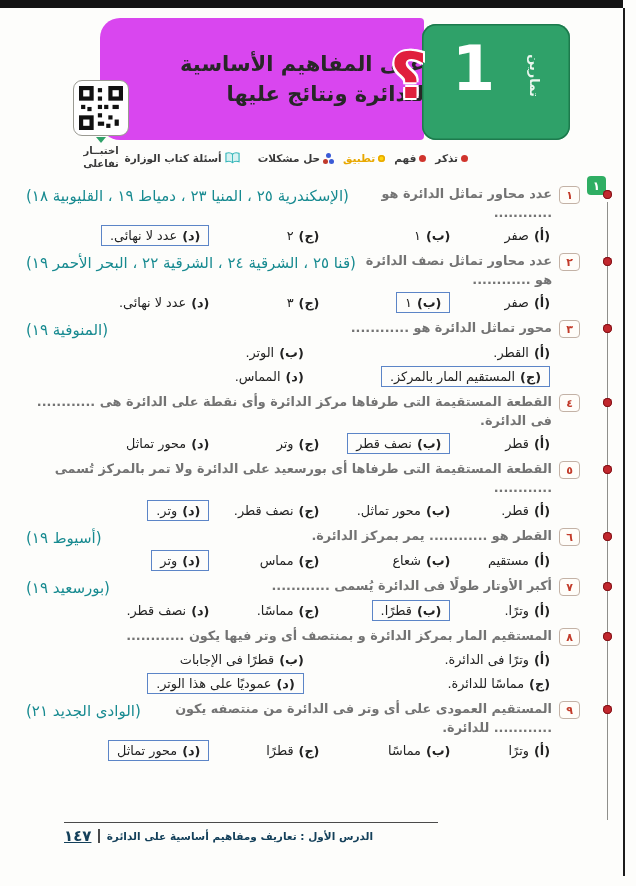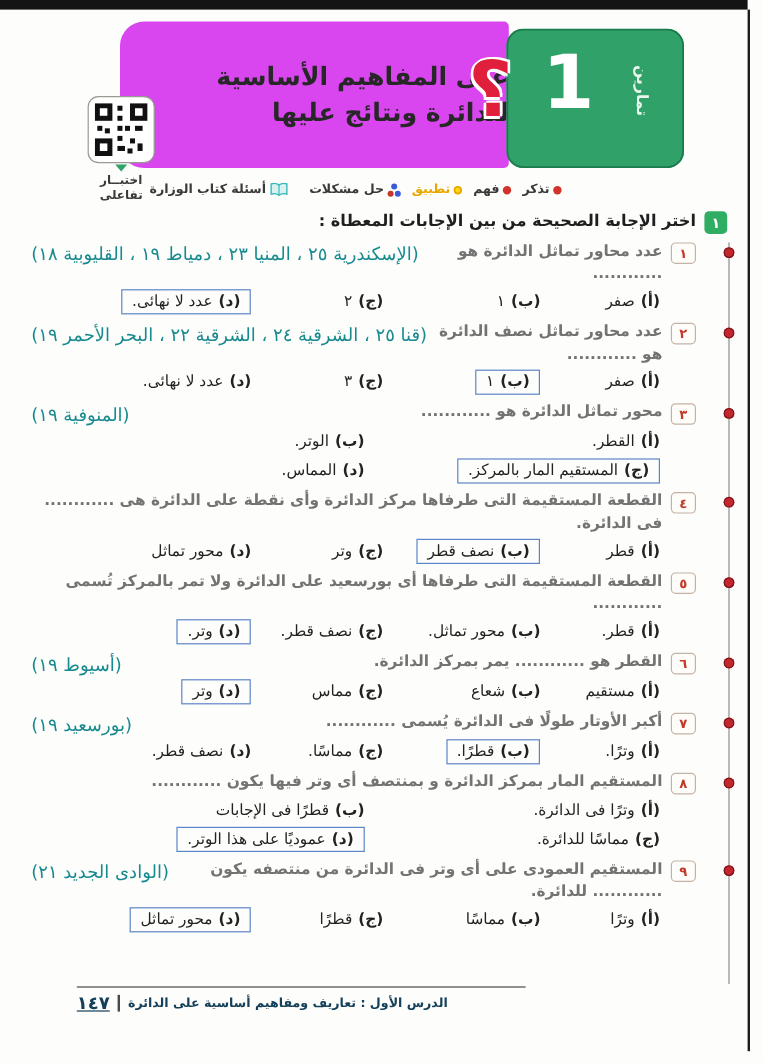--- a/index.html
+++ b/index.html
@@ -183,21 +183,20 @@
         <span>أسئلة كتاب الوزارة</span>
       </span>
     </div>
   </header>
 
   <main class="main">
     <div class="rail"></div>
 
     <div class="intro">
       <span class="intro-badge">١</span>
-      <span class="intro-text">اختر الإجابة الصحيحة من بين الإجابات المعطاة :</span>
     </div>
 
     <section class="q">
       <span class="dot"></span>
       <div class="q-head">
         <span class="q-num">١</span>
         <span class="q-text">عدد محاور تماثل الدائرة هو ............</span>
         <span class="q-src">(الإسكندرية ٢٥ ، المنيا ٢٣ ، دمياط ١٩ ، القليوبية ١٨)</span>
       </div>
       <div class="opts opts-4">

